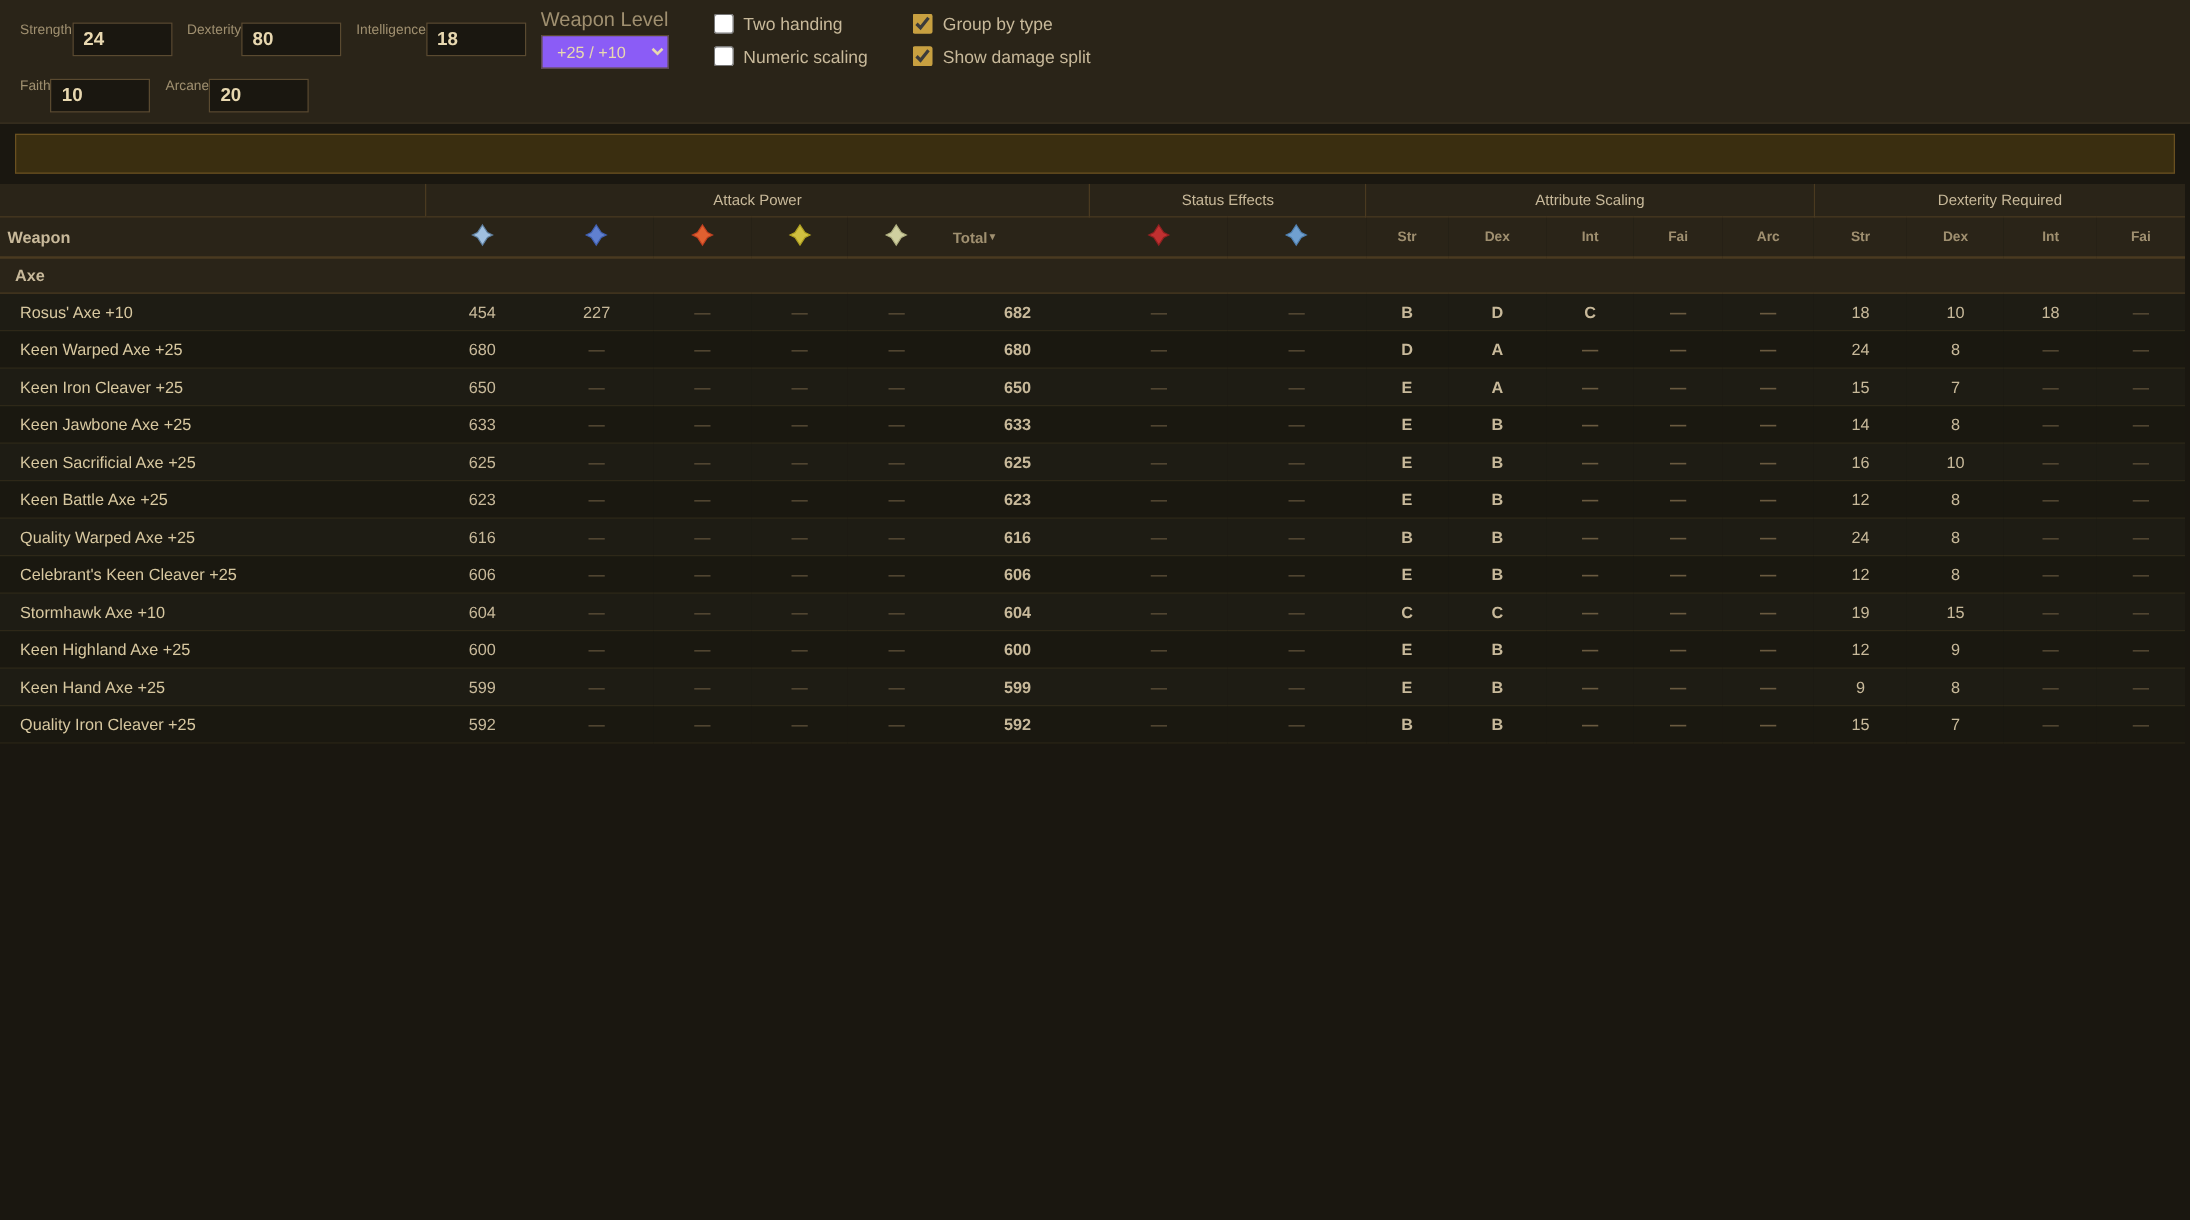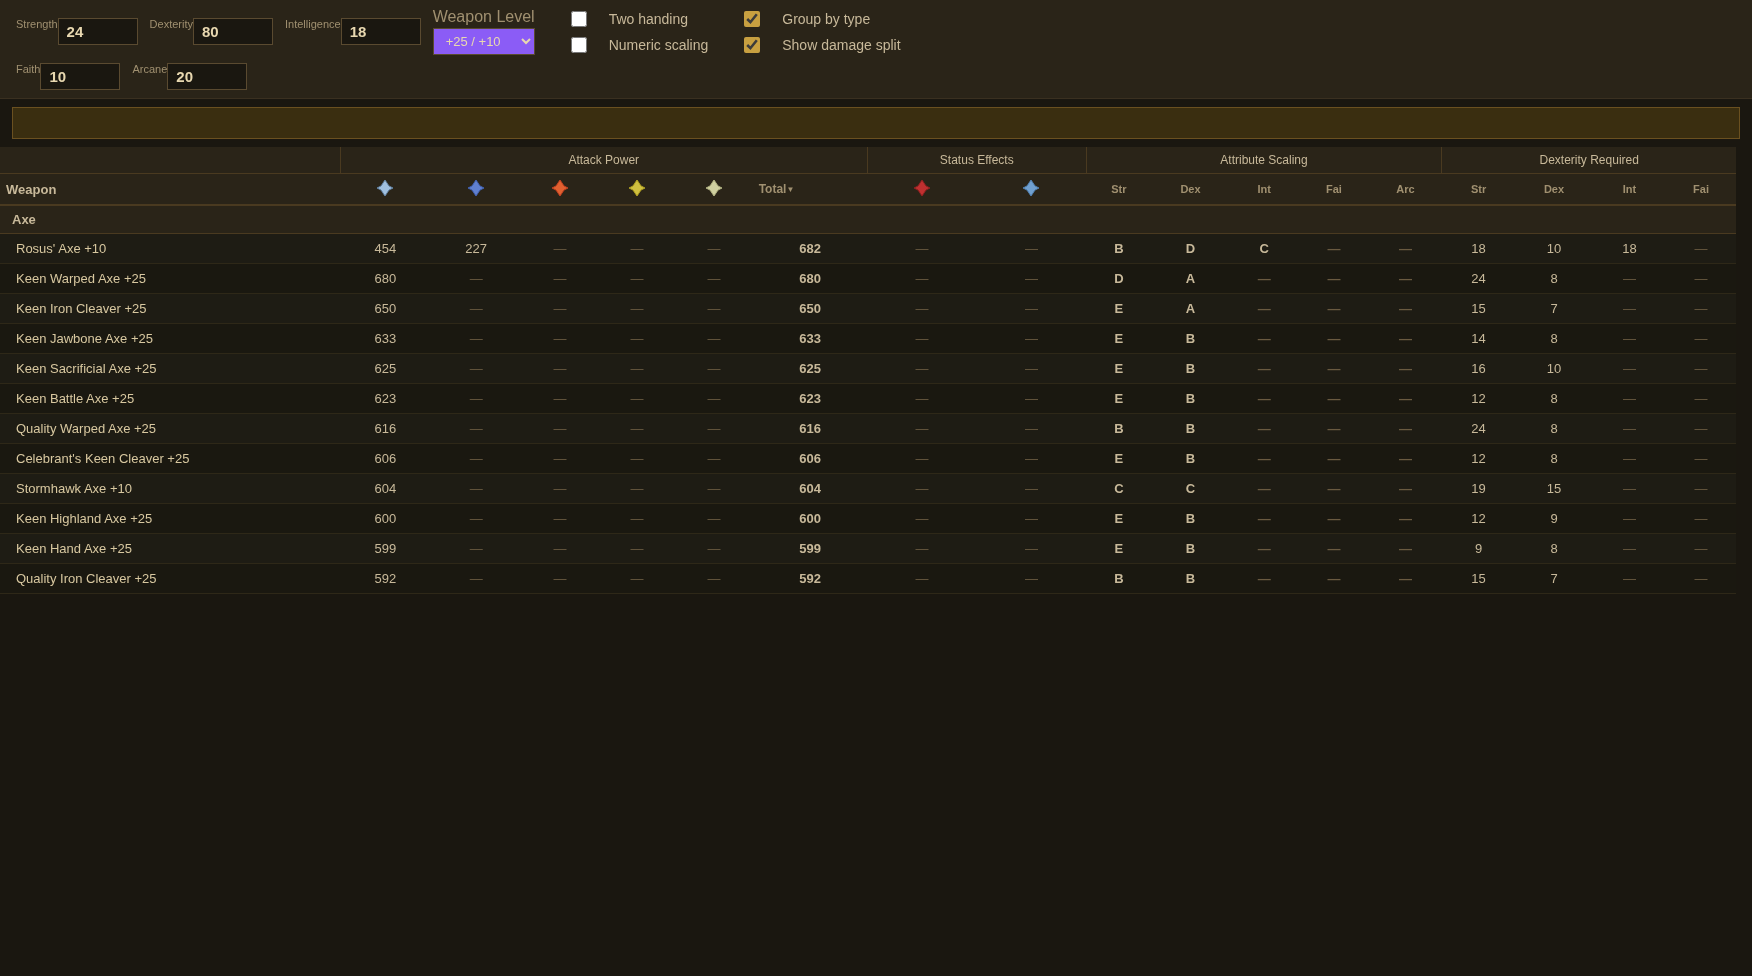--- a/index.html
+++ b/index.html
@@ -60,21 +60,21 @@
     }
     .checkboxes-section {
       display: flex;
       flex-direction: column;
       gap: 10px;
       margin-left: 24px;
     }
     .checkbox-row {
       display: flex;
       align-items: center;
-      gap: 22px;
+      gap: 8px;
     }
     .checkbox-row input[type="checkbox"] {
       width: 16px;
       height: 16px;
       cursor: pointer;
       accent-color: #c8a040;
     }
     .checkbox-row label {
       color: #c8b99a;
       font-size: 14px;
@@ -100,21 +100,21 @@
     }
     .banner-text {
       color: #b0a080;
       font-size: 12px;
       line-height: 1.5;
     }
 
     
     .table-container {
       overflow-x: auto;
-      margin: 0 16px 0 0;
+      margin: 0 4px 0 0;
     }
     table {
       width: 100%;
       border-collapse: collapse;
       min-width: 1200px;
     }
 
     
     .header-group-row th {
       background-color: #2a2418;

